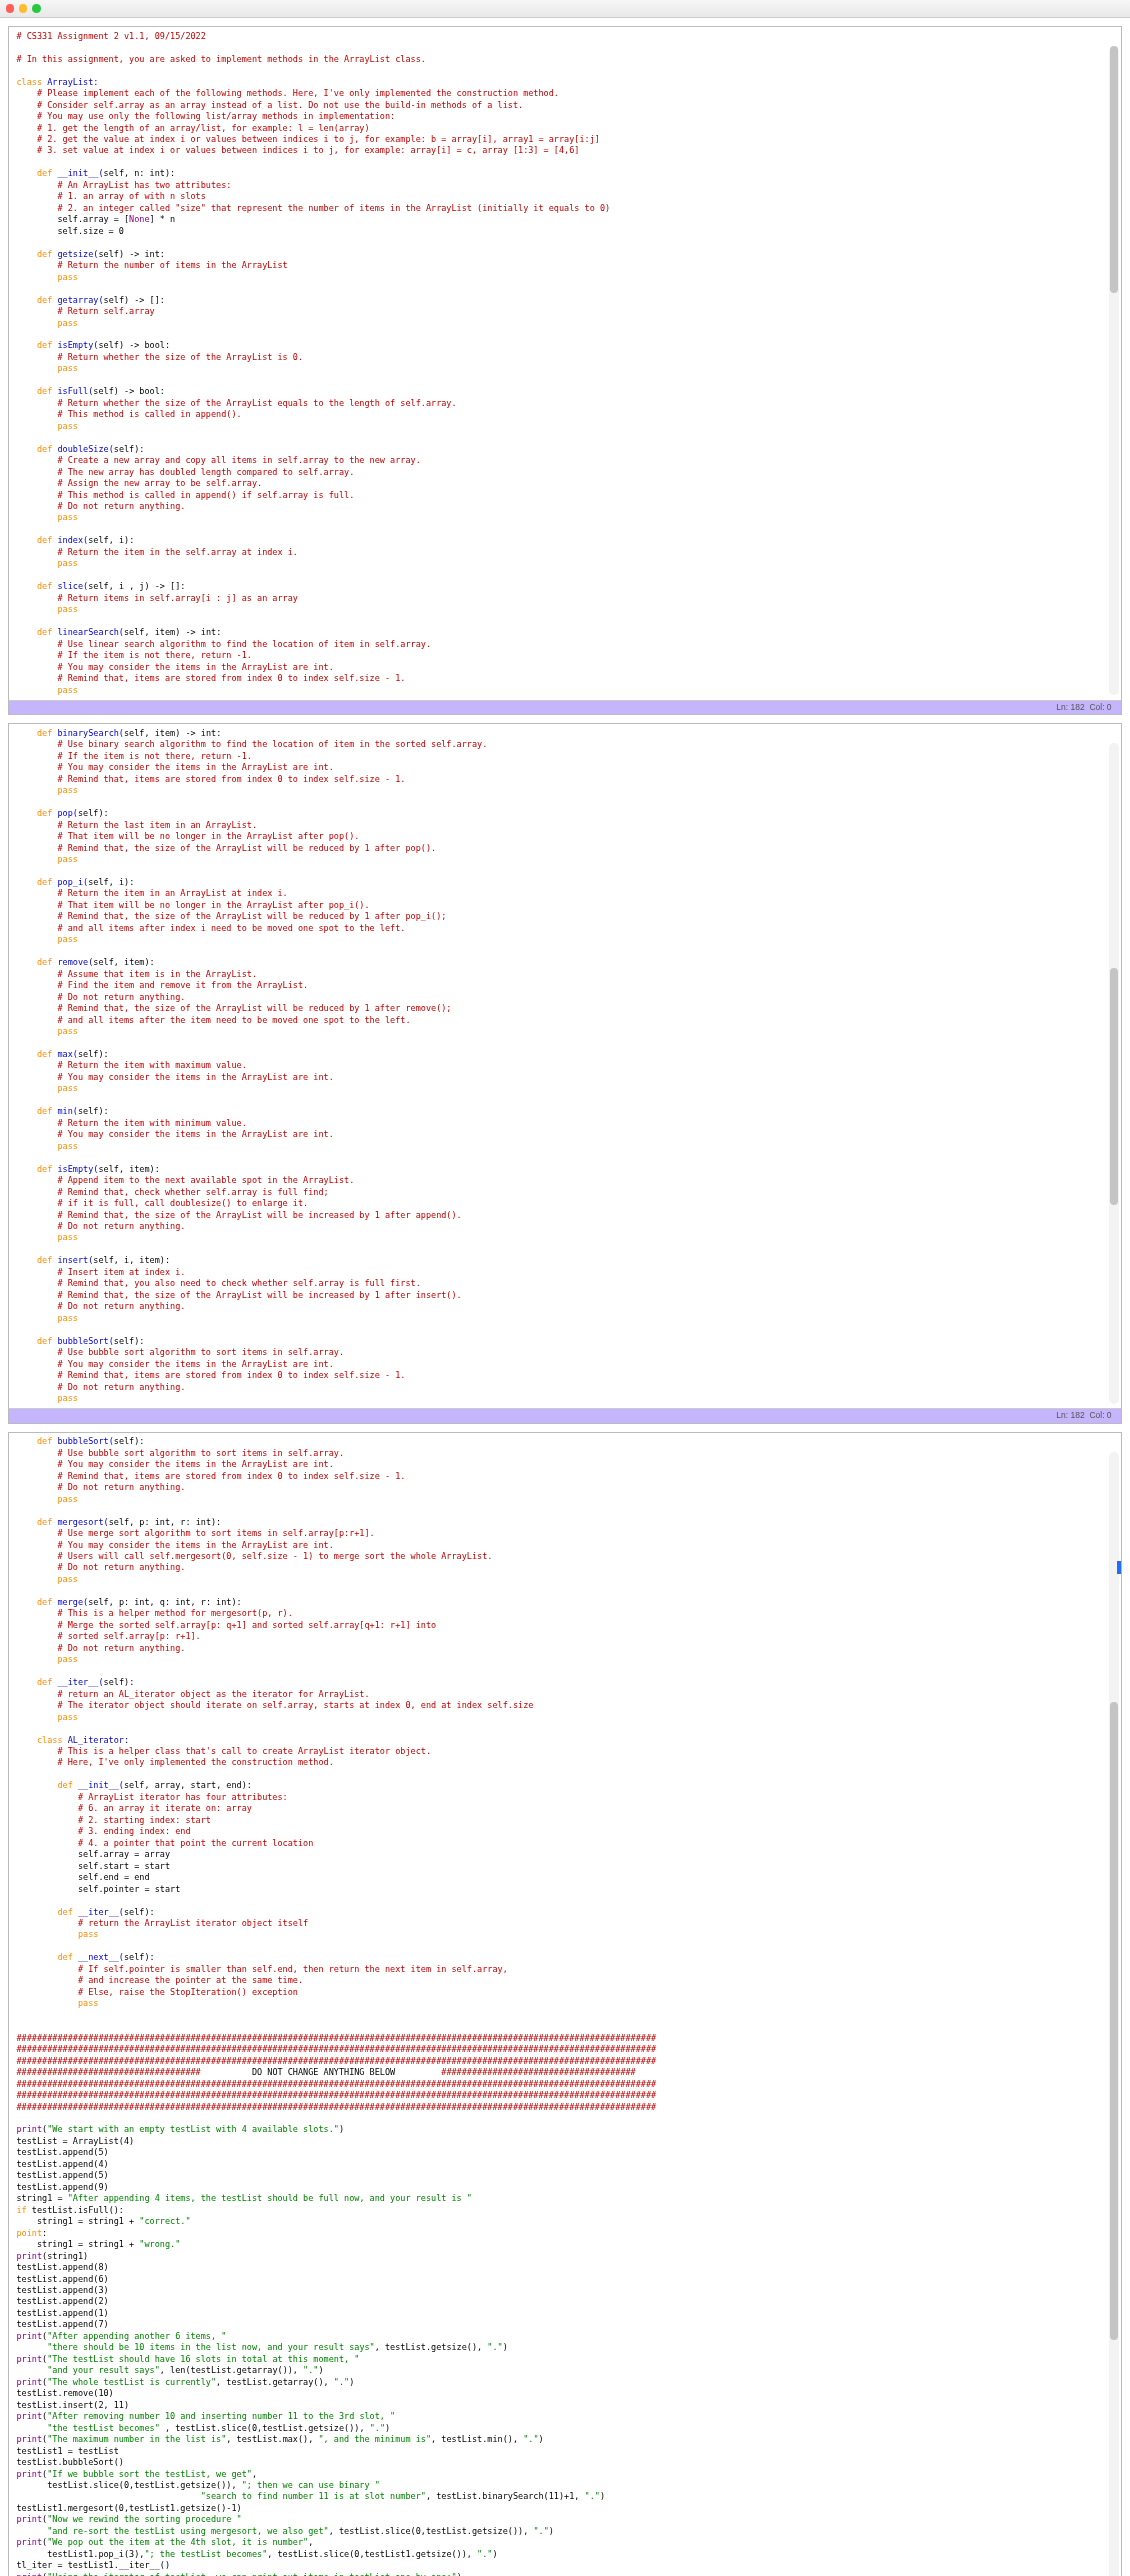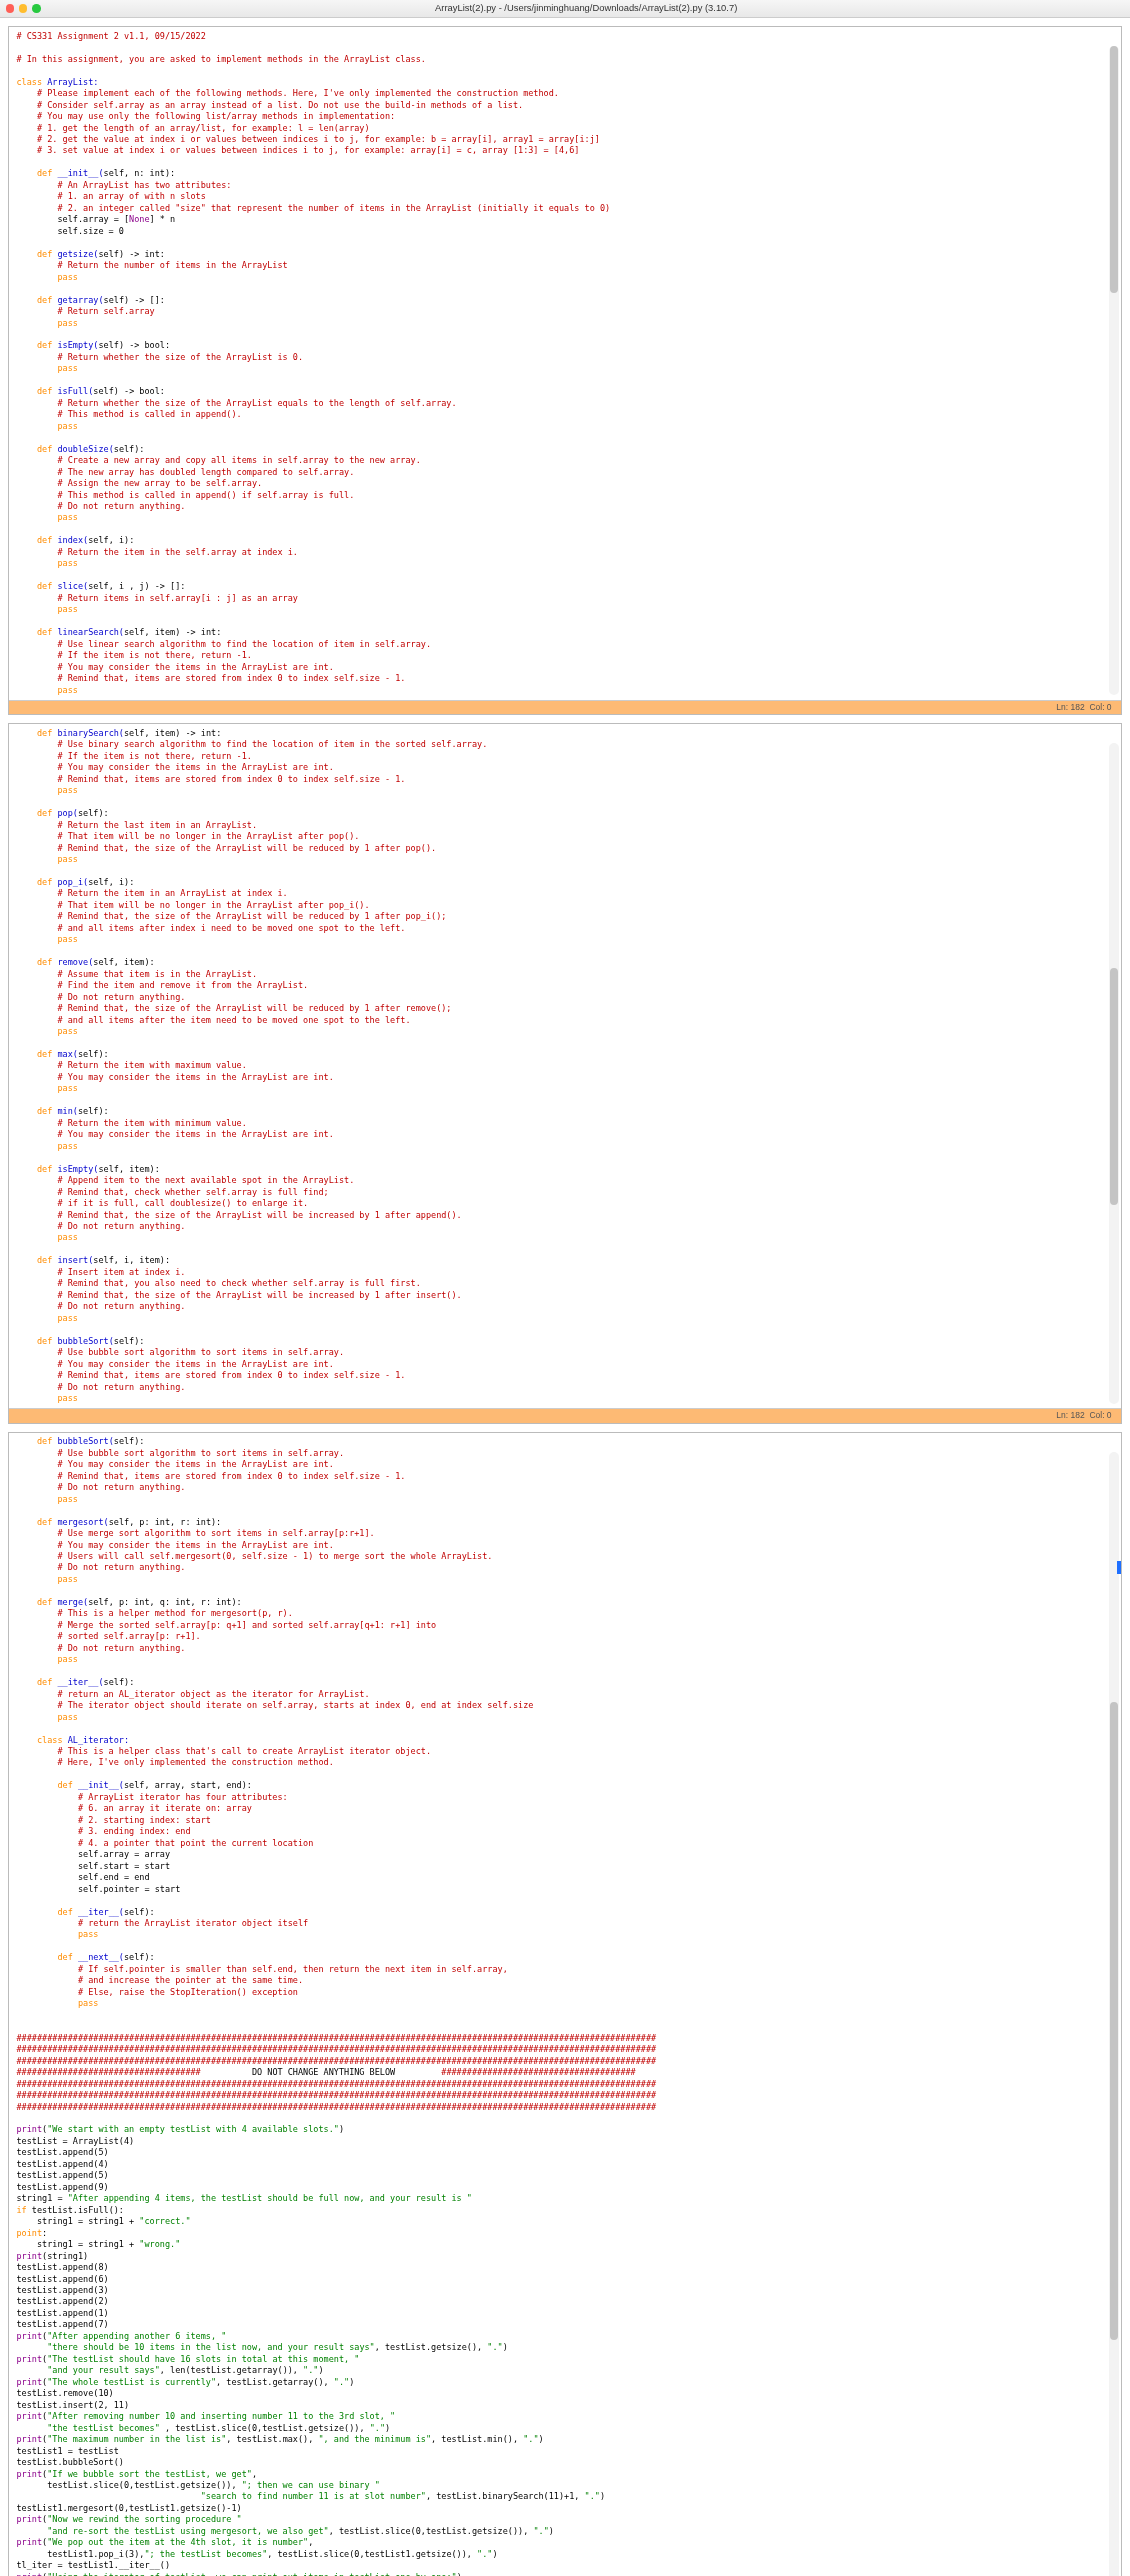--- a/index.html
+++ b/index.html
@@ -3,41 +3,40 @@
 <meta charset="utf-8">
 <style>
   html,body{margin:0;padding:0;background:#fff;font-family:Menlo,Monaco,Consolas,monospace;font-size:8.5px;line-height:1.35;color:#000;width:1130px}
   .titlebar{background:linear-gradient(#f6f6f6,#e8e8e8);border-bottom:0.9px solid #ccc;height:17px;display:flex;align-items:center;padding:0 5.7px;font-family:-apple-system,Helvetica,Arial,sans-serif;font-size:9.4px;color:#333}
   .dots{display:flex;gap:4.7px;margin-right:7.5px}
   .dot{width:8.5px;height:8.5px;border-radius:50%}
   .r{background:#ff5f57}.y{background:#ffbd2e}.g{background:#28c940}
   .title{flex:1;text-align:center;font-weight:500}
   .pane{border:0.9px solid #bbb;margin:8px;background:#fff;position:relative}
   .code{padding:3.8px 7.5px;white-space:pre}
-  .status{background:#fdba74;border-top:0.9px solid #ccc;font-family:-apple-system,Helvetica,Arial,sans-serif;font-size:8.5px;color:#555;text-align:right;padding:0.9px 9.4px}
+  .status{background:#c4b5fd;border-top:0.9px solid #ccc;font-family:-apple-system,Helvetica,Arial,sans-serif;font-size:8.5px;color:#555;text-align:right;padding:0.9px 9.4px}
   .c{color:#c00000}   
   .k{color:#ff8c00}   
   .d{color:#0000cd}   
   .s{color:#008000}   
   .p{color:#8b008b}   
   .n{color:#000}
   .scroll{position:absolute;right:1.9px;top:19px;bottom:19px;width:10.4px;background:#f3f3f3;border-radius:5.7px}
   .thumb{position:absolute;left:0.9px;right:0.9px;background:#c4c4c4;border-radius:4.7px}
   .bluebar{position:absolute;right:0;width:3.8px;background:#1e6fff}
 </style>
 </head>
 <body>
 
 <div class="titlebar">
   <div class="dots">
     <div class="dot r"></div>
     <div class="dot y"></div>
     <div class="dot g"></div>
   </div>
-  <div class="title">ArrayList(2).py - /Users/jinminghuang/Downloads/ArrayList(2).py (3.10.7)</div>
 </div>
 
 <div class="pane">
 <div class="scroll">
       <div class="thumb" style="top:0;height:38%"></div>
     </div>
 <div class="code"><span class="c"># CS331 Assignment 2 v1.1, 09/15/2022</span>
 
 <span class="c"># In this assignment, you are asked to implement methods in the ArrayList class.</span>
 

